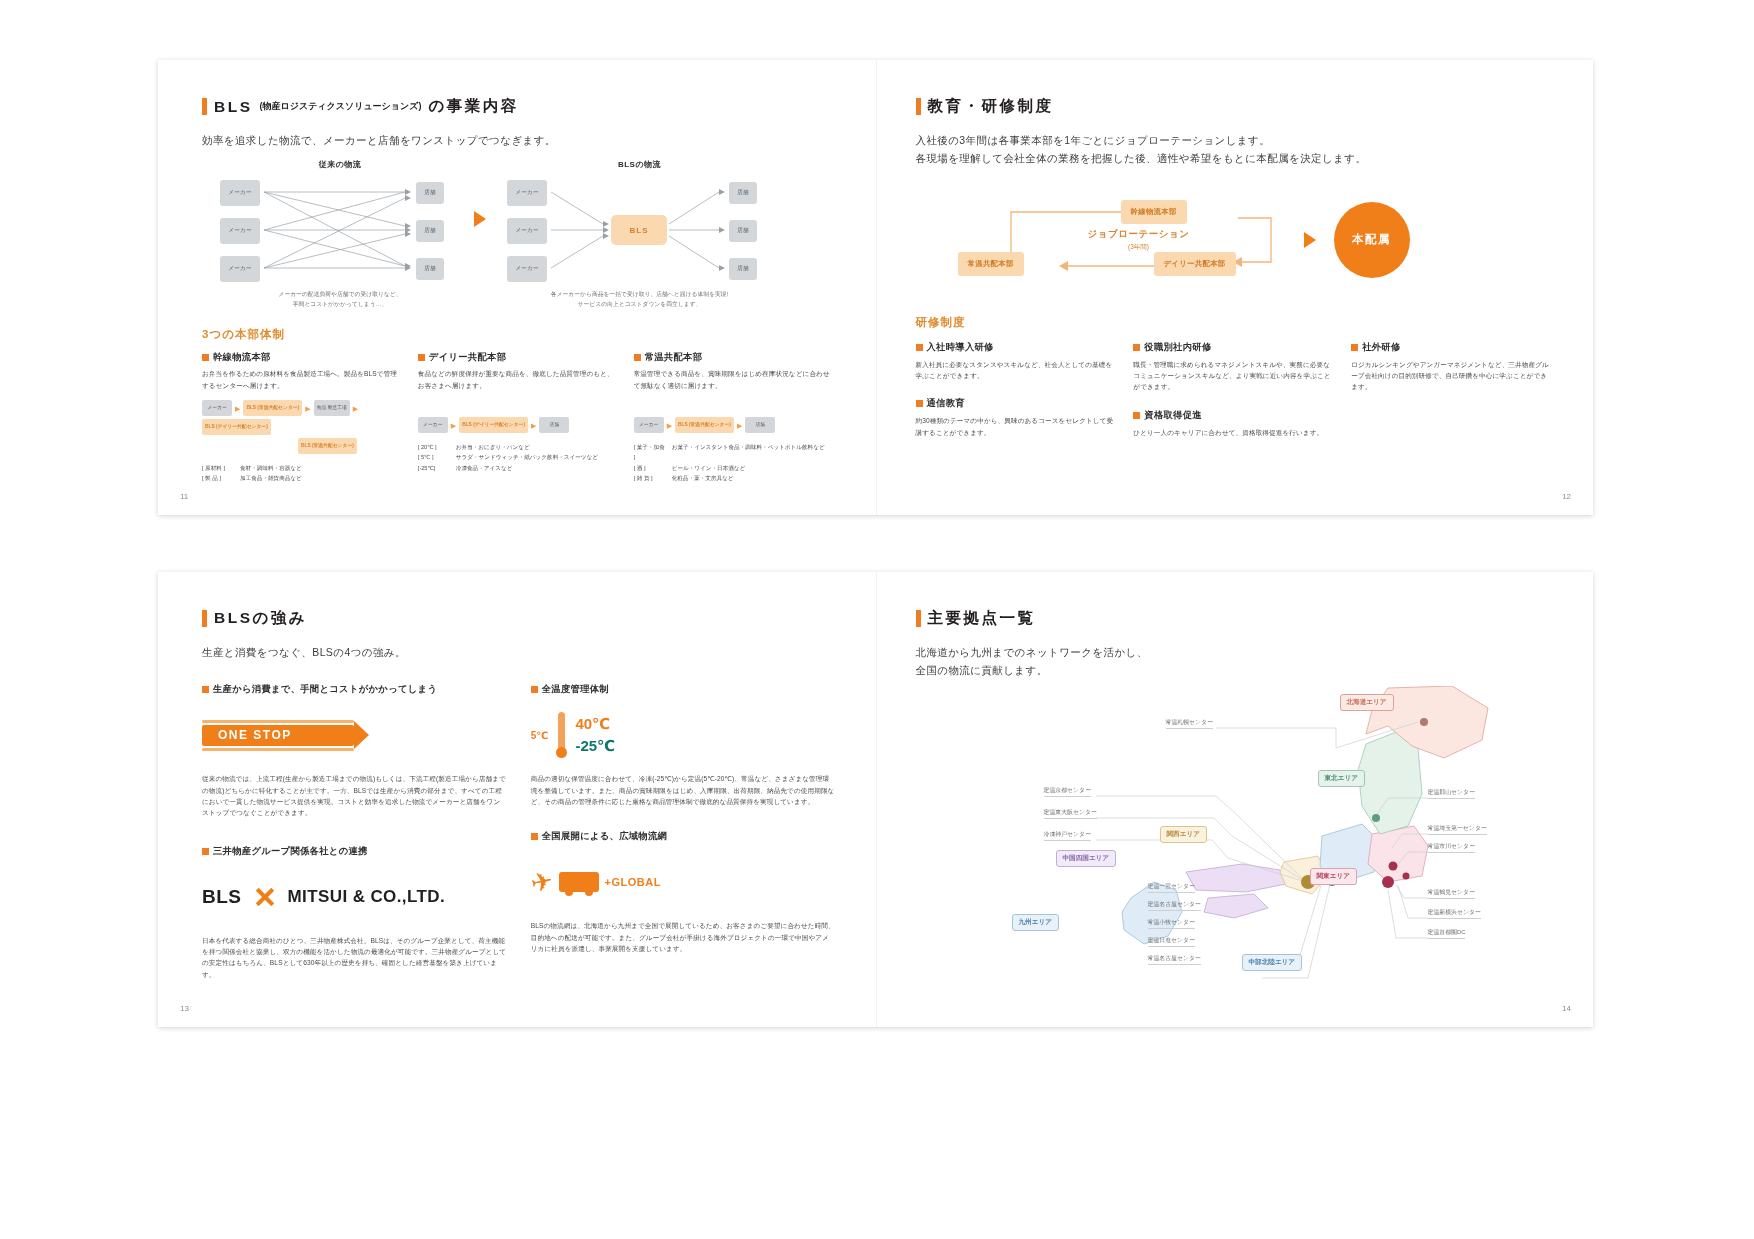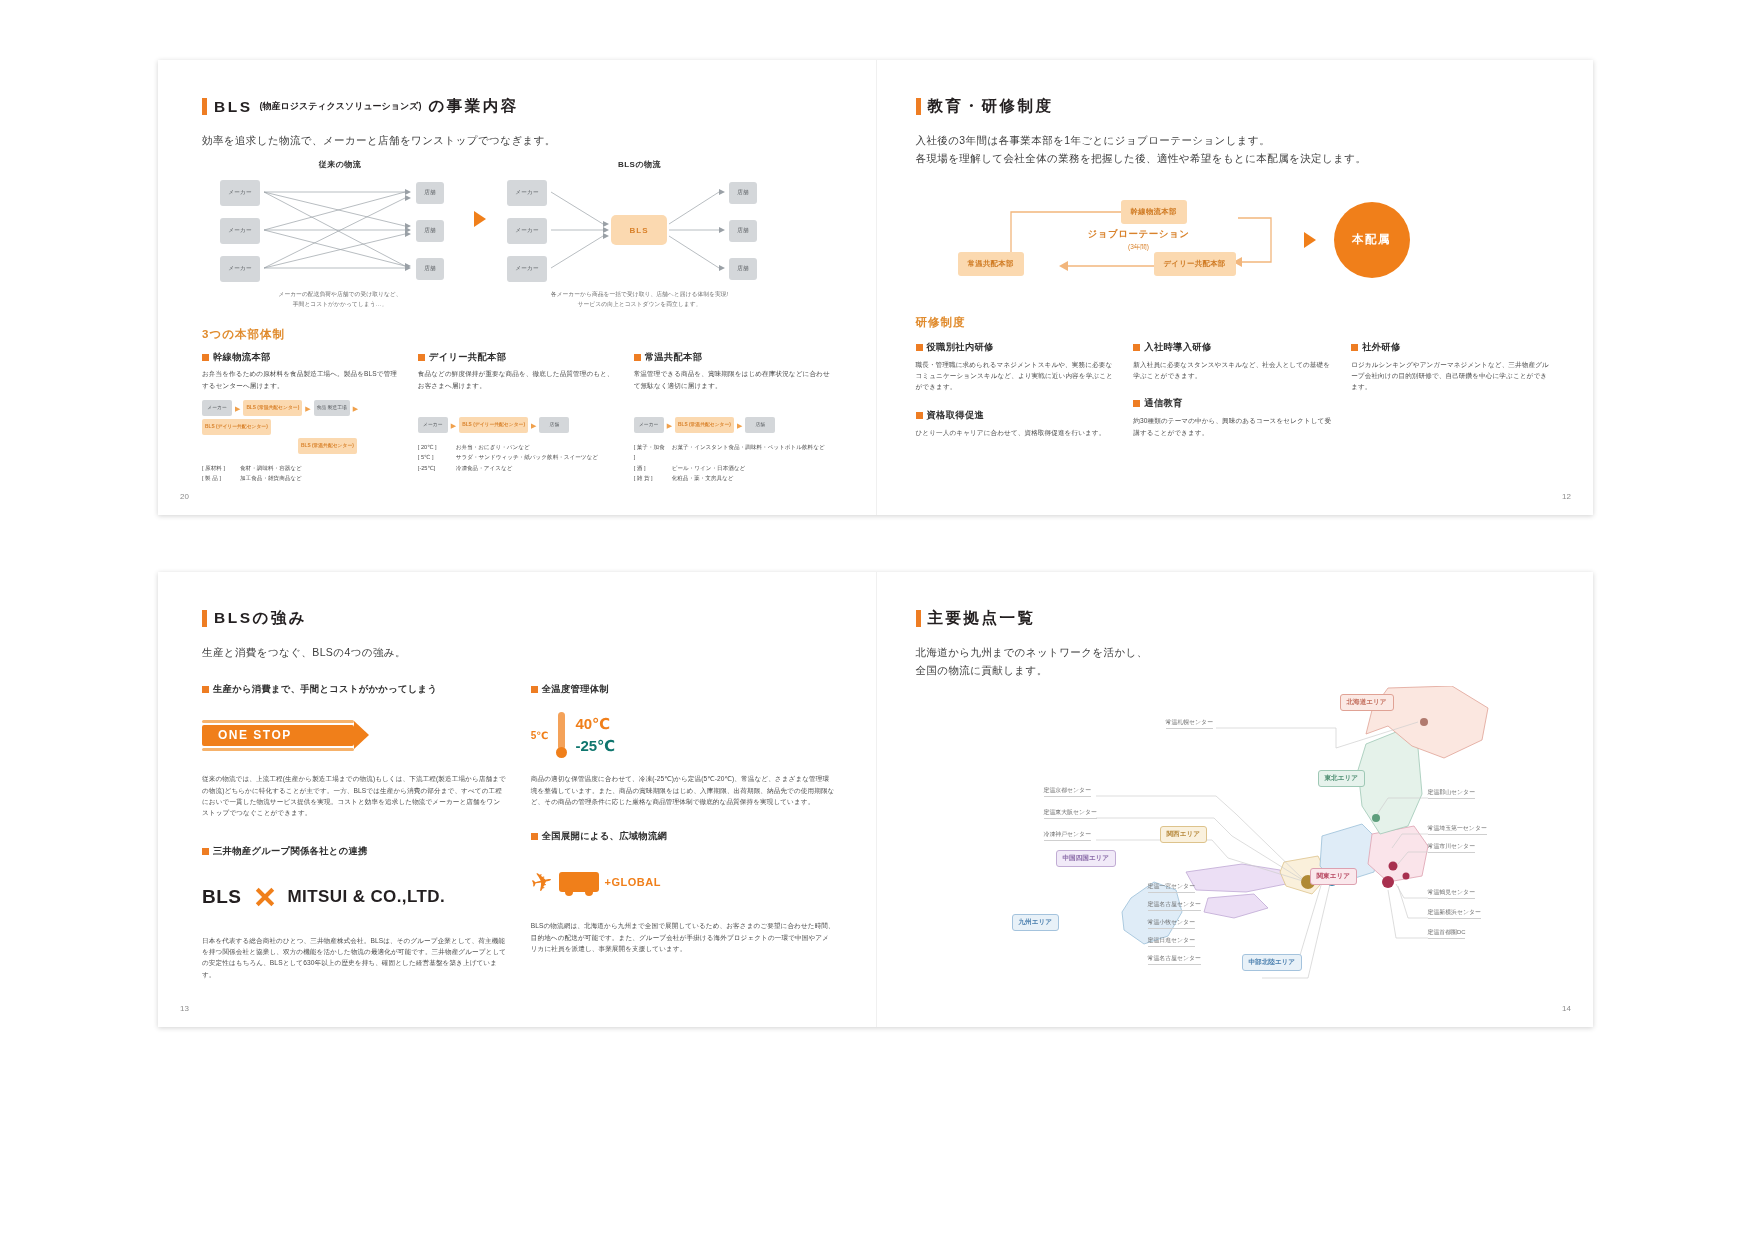--- a/index.html
+++ b/index.html
@@ -352,21 +352,21 @@
               <span>ビール・ワイン・日本酒など</span>
             </div>
             <div class="row">
               <span class="k">[ 雑 貨 ]</span>
               <span>化粧品・薬・文房具など</span>
             </div>
           </div>
         </div>
       </div>
 
-      <div class="page-no l">20</div>
+      <div class="page-no l">11</div>
     </div>
 
     <div class="page">
       <div class="sec-title">
         <span class="bar"></span>
         <span>教育・研修制度</span>
       </div>
       <div class="lede">
         <div>入社後の3年間は各事業本部を1年ごとにジョブローテーションします。</div>
         <div>各現場を理解して会社全体の業務を把握した後、適性や希望をもとに本配属を決定します。</div>
@@ -395,46 +395,46 @@
         <div class="tri-arrow" style="left:388px;top:38px;"></div>
         <div class="rot-circle" style="left:418px;top:8px;">本配属</div>
       </div>
 
       <div class="sub-head" style="margin-top:6px;">研修制度</div>
       <div class="train-grid">
         <div class="train-col">
           <div class="train-item">
             <div class="blk-head">
               <span class="sq"></span>
-              <span>役職別社内研修</span>
-            </div>
-            <div class="body-s">職長・管理職に求められるマネジメントスキルや、実務に必要なコミュニケーションスキルなど、より実戦に近い内容を学ぶことができます。</div>
+              <span>入社時導入研修</span>
+            </div>
+            <div class="body-s">新入社員に必要なスタンスやスキルなど、社会人としての基礎を学ぶことができます。</div>
           </div>
           <div class="train-item">
             <div class="blk-head">
               <span class="sq"></span>
-              <span>資格取得促進</span>
-            </div>
-            <div class="body-s">ひとり一人のキャリアに合わせて、資格取得促進を行います。</div>
+              <span>通信教育</span>
+            </div>
+            <div class="body-s">約30種類のテーマの中から、興味のあるコースをセレクトして受講することができます。</div>
           </div>
         </div>
         <div class="train-col">
           <div class="train-item">
             <div class="blk-head">
               <span class="sq"></span>
-              <span>入社時導入研修</span>
-            </div>
-            <div class="body-s">新入社員に必要なスタンスやスキルなど、社会人としての基礎を学ぶことができます。</div>
+              <span>役職別社内研修</span>
+            </div>
+            <div class="body-s">職長・管理職に求められるマネジメントスキルや、実務に必要なコミュニケーションスキルなど、より実戦に近い内容を学ぶことができます。</div>
           </div>
           <div class="train-item">
             <div class="blk-head">
               <span class="sq"></span>
-              <span>通信教育</span>
-            </div>
-            <div class="body-s">約30種類のテーマの中から、興味のあるコースをセレクトして受講することができます。</div>
+              <span>資格取得促進</span>
+            </div>
+            <div class="body-s">ひとり一人のキャリアに合わせて、資格取得促進を行います。</div>
           </div>
         </div>
         <div class="train-col">
           <div class="train-item">
             <div class="blk-head">
               <span class="sq"></span>
               <span>社外研修</span>
             </div>
             <div class="body-s">ロジカルシンキングやアンガーマネジメントなど、三井物産グループ会社向けの目的別研修で、自己研鑽を中心に学ぶことができます。</div>
           </div>

